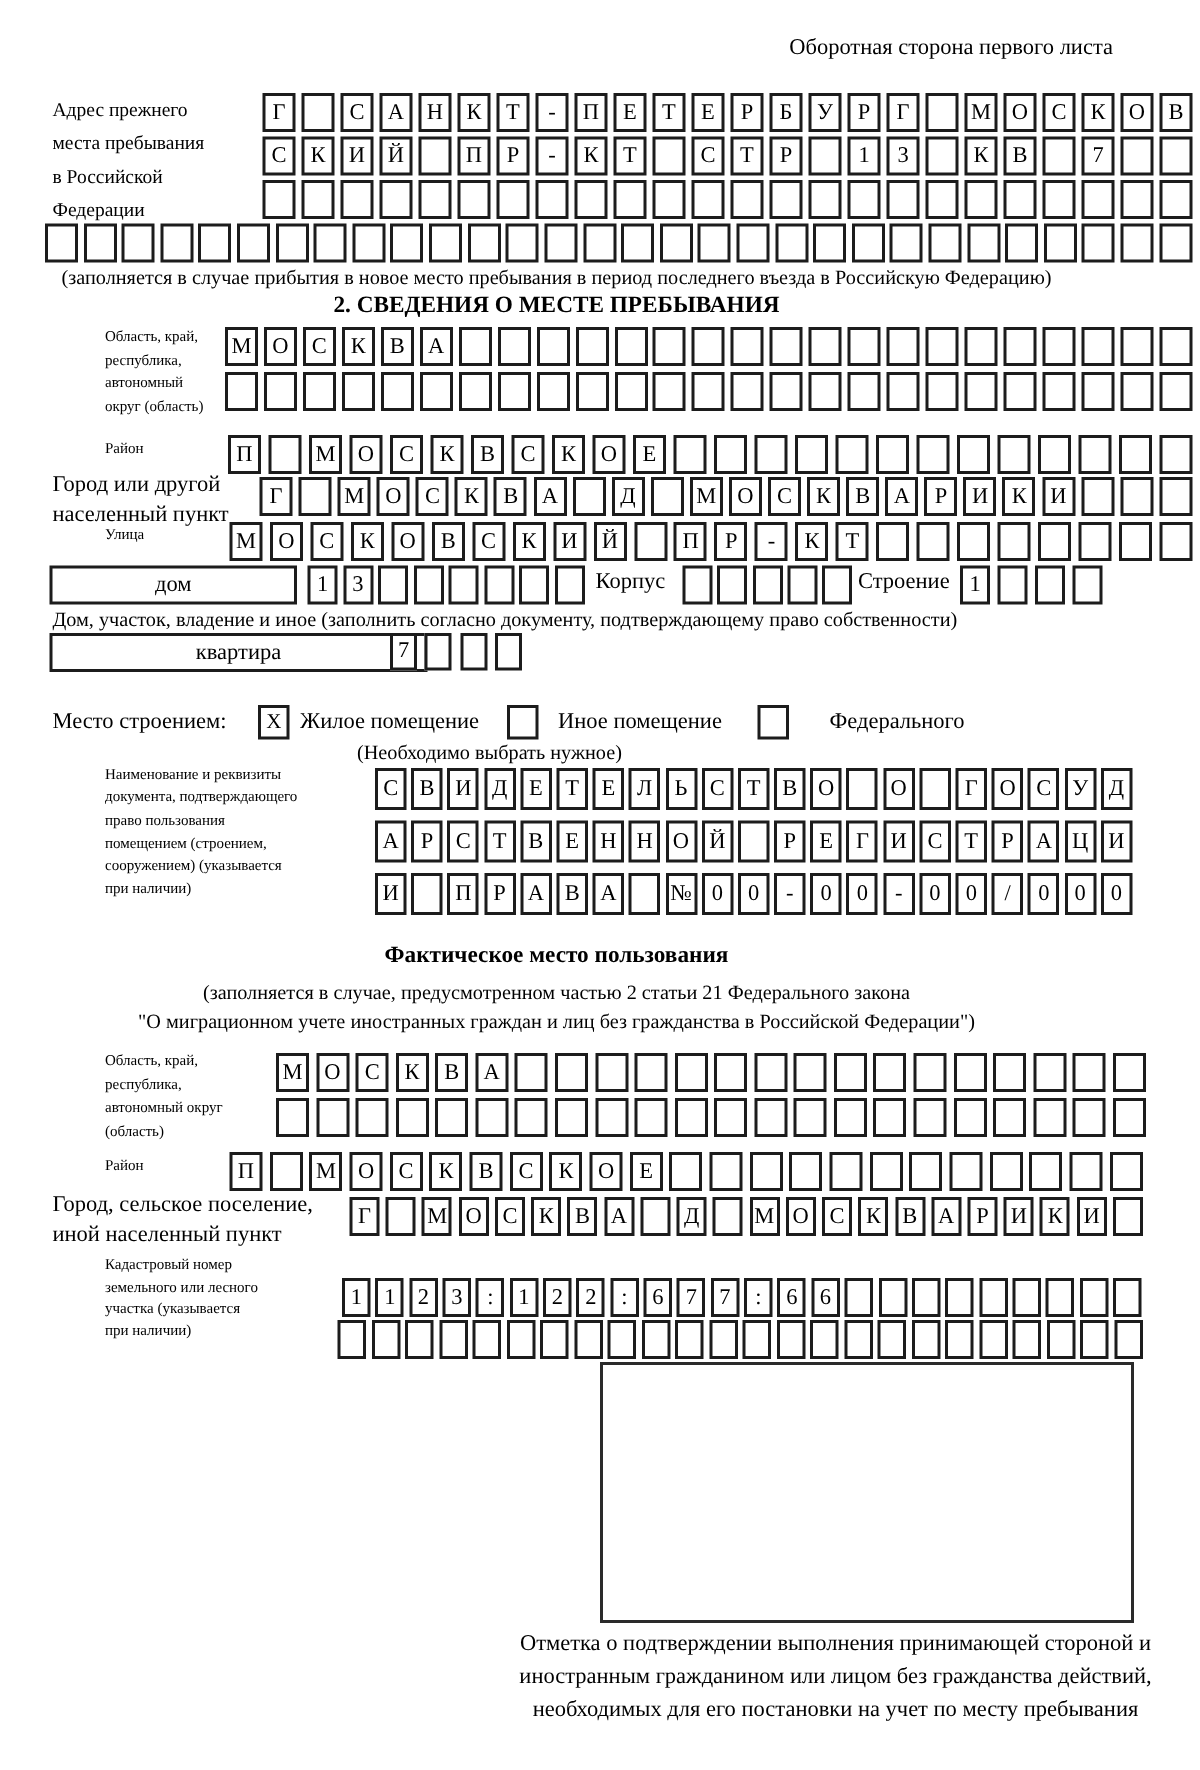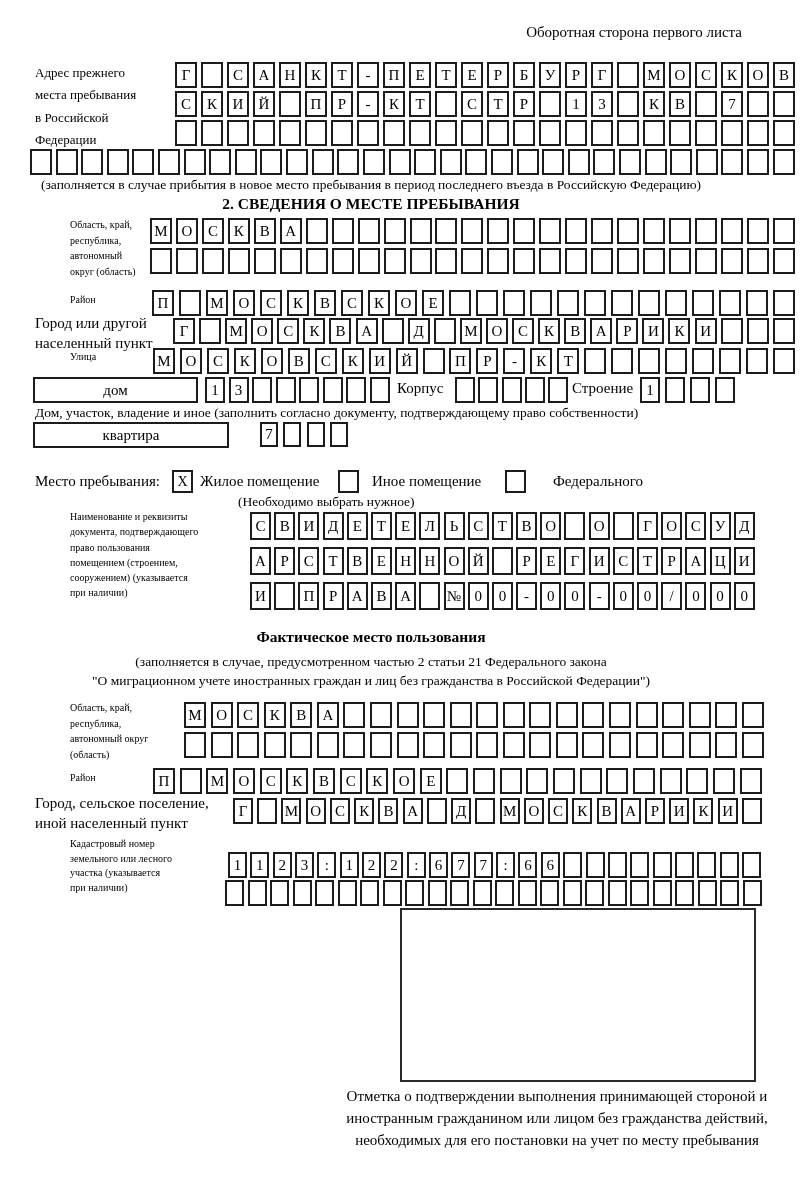--- a/index.html
+++ b/index.html
@@ -329,30 +329,30 @@
   <div class="abs" style="left:572px;top:380px;font-size:15px;">Строение</div>
   <div class="boxrow r-small" style="left:640px;top:377px;width:95px;">
       <span class="cell">1</span>
       <span class="cell"></span>
       <span class="cell"></span>
       <span class="cell"></span>
     </div>
 
   <div class="abs fn" style="left:35px;top:405px;">Дом, участок, владение и иное (заполнить согласно документу, подтверждающему право собственности)</div>
 
-  <div class="widebox" style="left:33px;top:422px;width:196px;height:26px;">квартира</div>
+  <div class="widebox" style="left:33px;top:422px;width:252px;height:26px;">квартира</div>
   <div class="boxrow r-kv" style="left:260px;top:422px;width:88px;">
       <span class="cell">7</span>
       <span class="cell"></span>
       <span class="cell"></span>
       <span class="cell"></span>
     </div>
 
 
-  <div class="abs" style="left:35px;top:473px;font-size:15px;">Место пребывания:</div>
+  <div class="abs" style="left:35px;top:473px;font-size:15px;">Место строением:</div>
   <span class="checkbox" style="left:172px;top:470px;">X</span>
   <div class="abs" style="left:200px;top:473px;font-size:15px;">Жилое помещение</div>
   <span class="checkbox" style="left:338px;top:470px;"></span>
   <div class="abs" style="left:372px;top:473px;font-size:15px;">Иное помещение</div>
   <span class="checkbox" style="left:505px;top:470px;"></span>
   <div class="abs" style="left:553px;top:473px;font-size:15px;">Федерального</div>
   <div class="abs fn" style="left:238px;top:494px;">(Необходимо выбрать нужное)</div>
 
   <div class="abs lbl" style="left:35px;top:509px;width:220px;line-height:1.53;">Наименование и реквизиты
 документа, подтверждающего

